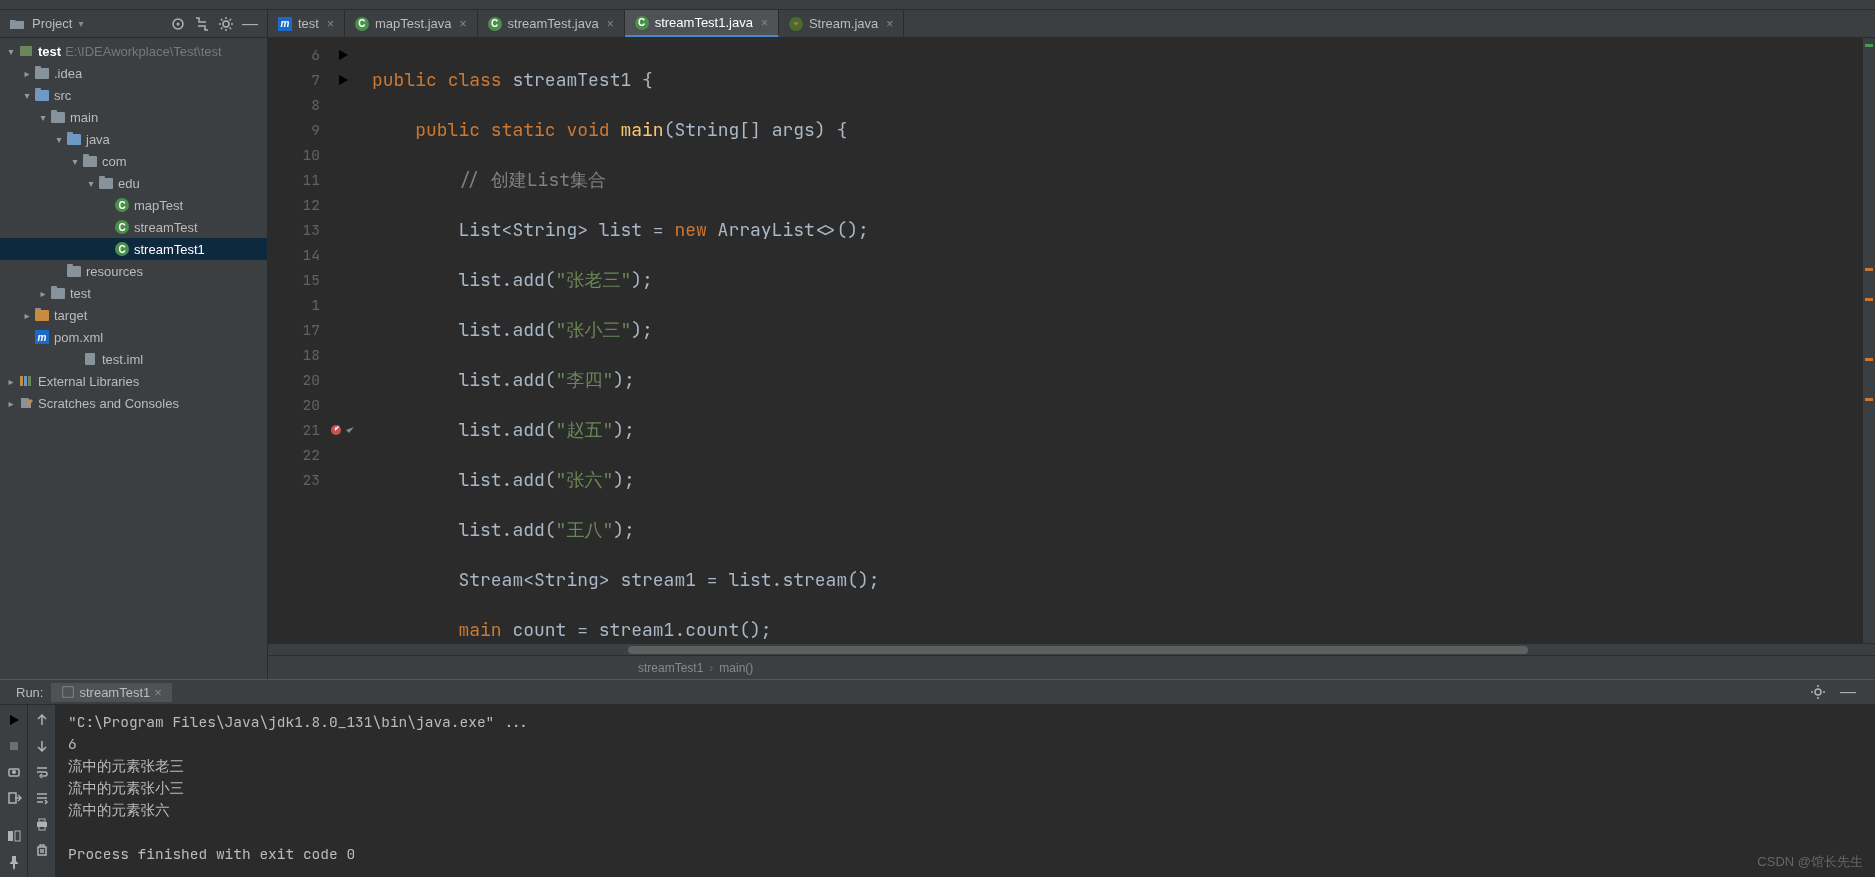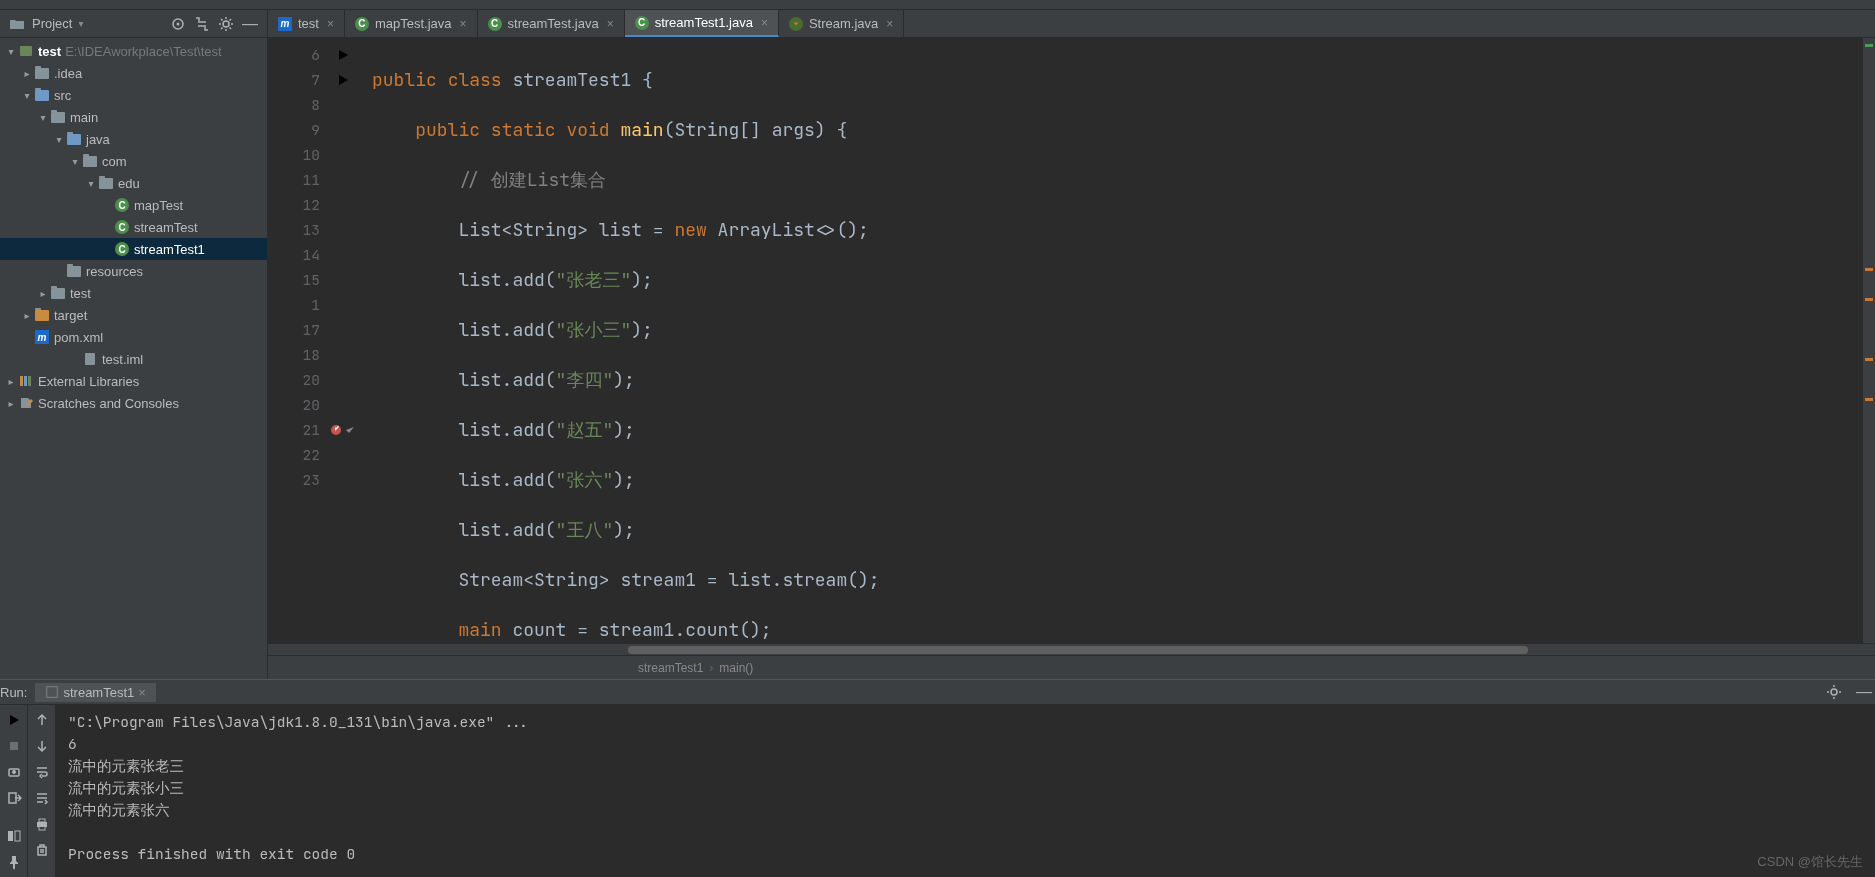--- a/index.html
+++ b/index.html
@@ -48,21 +48,21 @@
 .marker-strip { width:12px; background:#3c3f41; position:relative; flex-shrink:0;}
 .marker-strip .mark { position:absolute; left:2px; width:8px; height:3px;}
 .marker-strip .mark.y { background:#cc7832;}
 .marker-strip .mark.g { background:#499c54;}
 .h-scroll { height:12px; background:#3c3f41; border-top:1px solid #2b2b2b;}
 .h-scroll .thumb { height:8px; margin:2px 0 0 360px; width:900px; background:#5e6060; border-radius:4px;}
 .breadcrumb-row { height:24px; background:#3c3f41; border-top:1px solid #2b2b2b; display:flex; align-items:center; padding-left:370px; color:#888; font-size:12px;}
 .breadcrumb-row .sep { margin:0 6px; color:#666;}
 
 .run-panel { height:243px; background:#2b2b2b; display:flex; flex-direction:column; border-top:1px solid #555;}
-.run-header { height:25px; background:#3c3f41; display:flex; align-items:center; padding:0 0; gap:8px; border-bottom:1px solid #2b2b2b;}
+.run-header { height:25px; background:#3c3f41; display:flex; align-items:center; padding:0 16px; gap:8px; border-bottom:1px solid #2b2b2b;}
 .run-header .rtitle { color:#bbb;}
 .run-header .rtab { background:#4e5254; padding:2px 10px; display:flex; align-items:center; gap:4px; color:#bbb;}
 .run-header .rspacer { flex:1;}
 .run-body { flex:1; display:flex; min-height:0;}
 .run-toolbar { width:28px; background:#3c3f41; display:flex; flex-direction:column; align-items:center; padding:4px 0; gap:4px; border-right:1px solid #2b2b2b;}
 .run-toolbar2 { width:28px; background:#3c3f41; display:flex; flex-direction:column; align-items:center; padding:4px 0; gap:4px; border-right:1px solid #2b2b2b;}
 .rbtn { width:22px; height:22px; display:flex; align-items:center; justify-content:center; color:#afb1b3; cursor:pointer;}
 .console { flex:1; font-family:"JetBrains Mono","Consolas",monospace; font-size:14.5px; padding:6px 12px; color:#bbb; line-height:22px; overflow:auto; position:relative;}
 .watermark { position:absolute; right:12px; bottom:6px; color:#666; font-size:13px;}
 svg.icon16 { width:16px; height:16px; }

